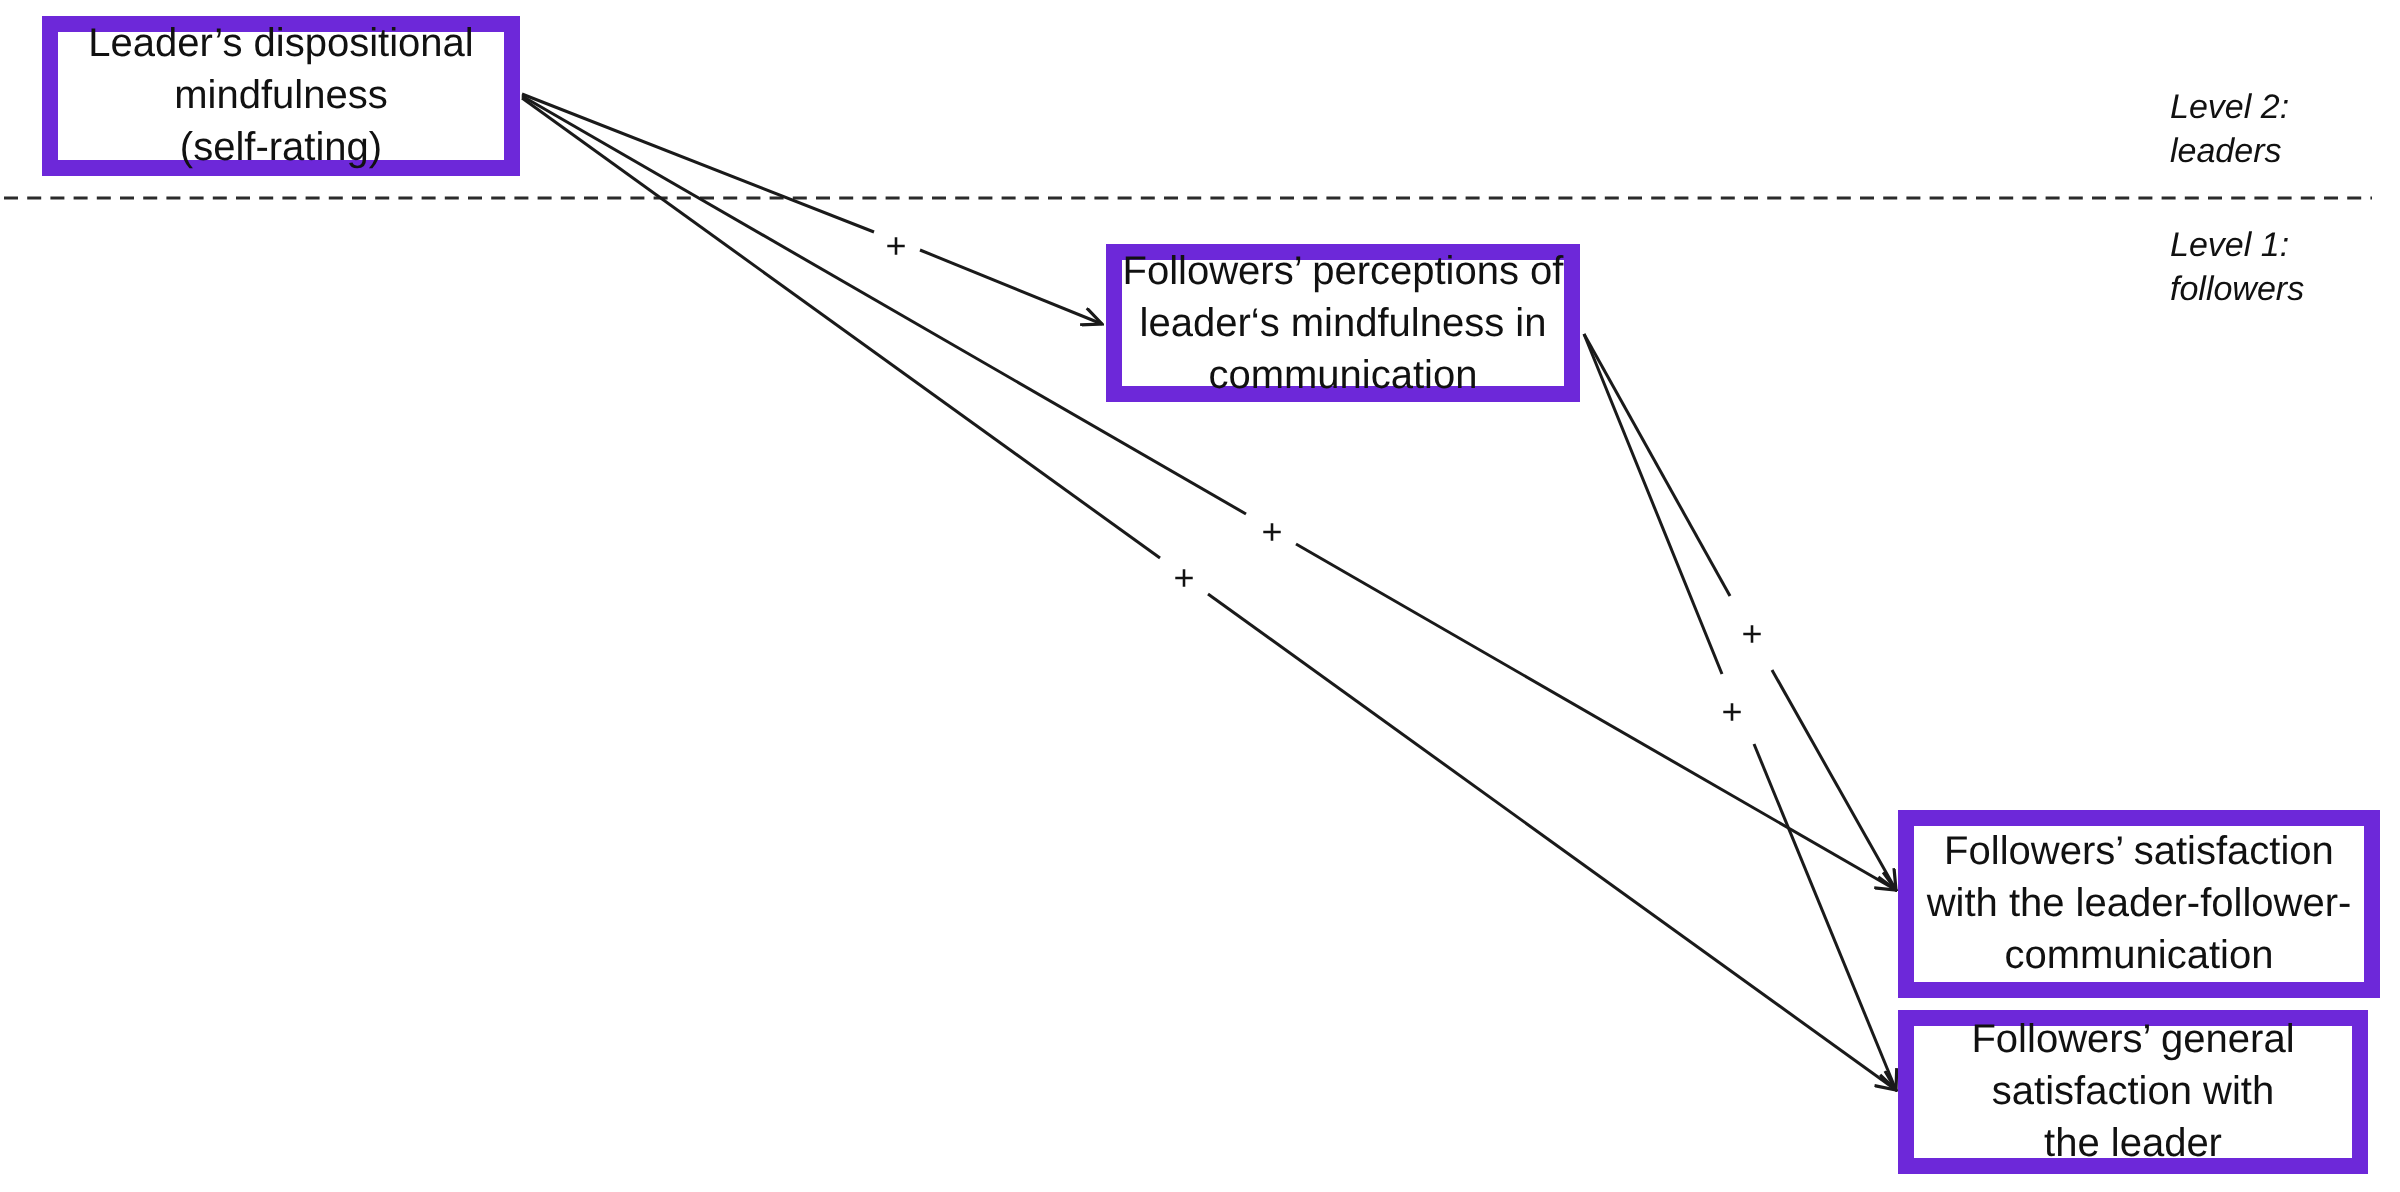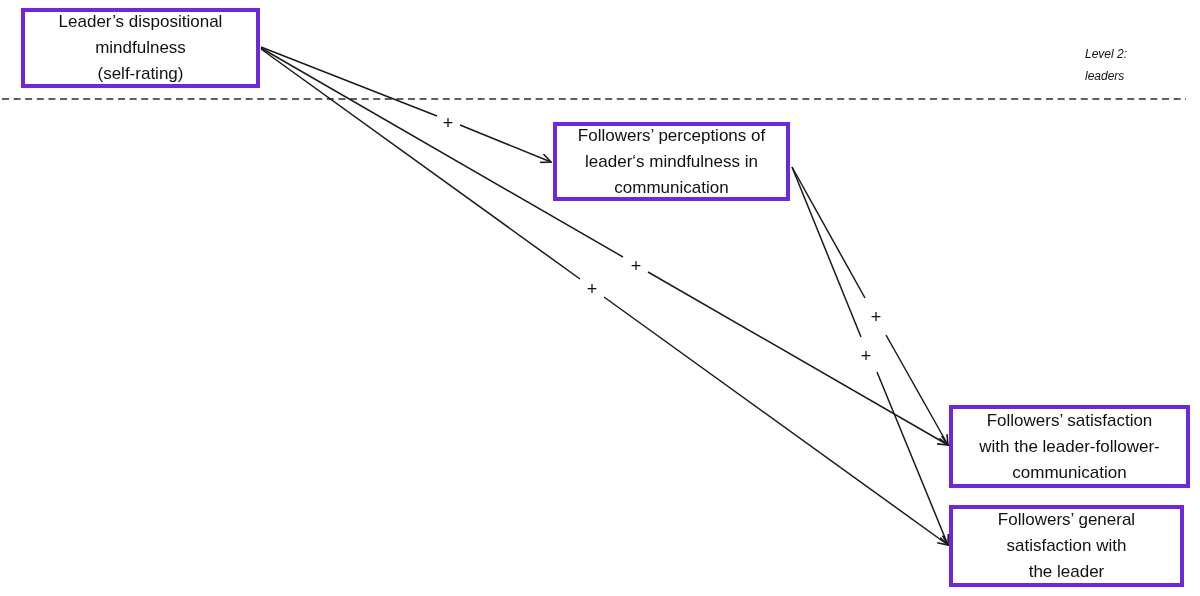--- a/index.html
+++ b/index.html
@@ -19,39 +19,39 @@
   .edges-layer {
     position: absolute;
     left: 0;
     top: 0;
     width: 1200px;
     height: 596px;
   }
   .node {
     position: absolute;
     box-sizing: border-box;
-    border: 4px solid #6d28d9;
+    border: 8px solid #6d28d9;
     background: #ffffff;
     display: flex;
     align-items: center;
     justify-content: center;
     text-align: center;
-    font-size: 17px;
+    font-size: 20px;
     line-height: 26px;
     white-space: pre-line;
     color: #111111;
   }
   .node-leader        { left: 21px;  top: 8px;   width: 239px; height: 80px; }
   .node-perceptions   { left: 553px; top: 122px; width: 237px; height: 79px; }
-  .node-satisfaction-comm { left: 949px; top: 405px; width: 241px; height: 83px; }
+  .node-satisfaction-comm { left: 949px; top: 405px; width: 241px; height: 94px; }
   .node-general-sat   { left: 949px; top: 505px; width: 235px; height: 82px; }
   .level-label {
     position: absolute;
     left: 1085px;
-    font-size: 12px;
+    font-size: 17px;
     line-height: 22px;
     font-style: italic;
     white-space: pre-line;
     color: #111111;
   }
   .level-label.l2 { top: 43px; }
   .level-label.l1 { top: 112px; }
   .edge-line {
     stroke: #1a1a1a;
     stroke-width: 1.5;
@@ -116,14 +116,16 @@
 with the leader-follower-
 communication</div>
 
   <div class="node node-general-sat">Followers’ general
 satisfaction with
 the leader</div>
 
   <div class="level-label l2">Level 2:
 leaders</div>
 
+  <div class="level-label l1">Level 1:
+followers</div>
 
 </div>
 
 </body></html>

